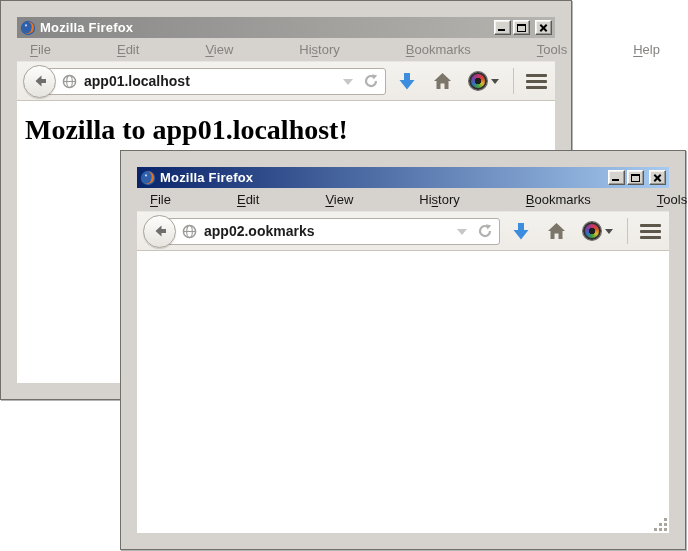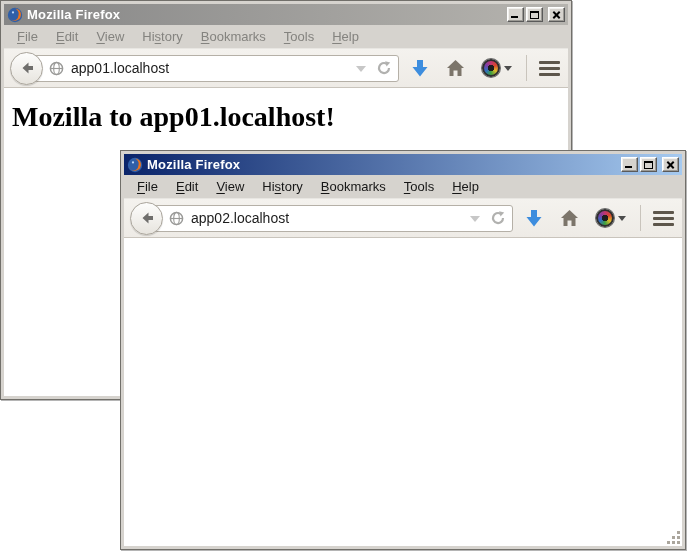--- a/index.html
+++ b/index.html
@@ -10,21 +10,21 @@
     font-family: "Liberation Sans", sans-serif;
     overflow: hidden;
   }
 
   
   .window {
     position: absolute;
     background: #d6d3ce;
     border: 1px solid #716f6a;
     box-shadow: 1px 1px 0 rgba(90,90,90,.45);
-    padding: 3px;
+    padding: 16px;
     display: flex;
     flex-direction: column;
   }
   .titlebar {
     height: 21px;
     display: flex;
     align-items: center;
     padding: 0 3px;
     flex: 0 0 auto;
   }
@@ -63,35 +63,37 @@
   
   .menubar {
     height: 24px;
     background: #d6d3ce;
     display: flex;
     align-items: center;
     padding: 0 4px;
     font-size: 13px;
     flex: 0 0 auto;
     border-bottom: 1px solid #e8e6e2;
+    gap: 48px;
   }
   .menu-item { padding: 3px 9px; cursor: default; white-space: nowrap; }
   .window.active   .menu-item { color: #161616; }
   .window.inactive .menu-item { color: #84837f; }
   .menu-item u { text-underline-offset: 2px; }
 
   
   .navbar {
     height: 39px;
     background: linear-gradient(#f4f2ee, #eeebe6);
     border-bottom: 1px solid #c9c4bc;
     display: flex;
     align-items: center;
     padding: 0 8px 0 6px;
     flex: 0 0 auto;
+    font-weight: bold;
   }
   .back-btn {
     width: 33px; height: 33px;
     border-radius: 50%;
     background: linear-gradient(#fdfdfc, #e7e4de);
     border: 1px solid #a9a49b;
     box-shadow: 0 1px 1px rgba(0,0,0,.15);
     display: flex; align-items: center; justify-content: center;
     margin-right: -17px;
     position: relative;
@@ -311,21 +313,21 @@
       <svg width="16" height="16" viewBox="0 0 16 16">
         <path d="M9.5 2.5 L3.5 8 L9.5 13.5 V10 H14 V6 H9.5 Z" fill="#6f6e6c"></path>
       </svg>
     </span>
     <span class="urlbar">
       <svg class="globe" viewBox="0 0 16 16">
         <circle cx="8" cy="8" r="6.5" fill="none" stroke="#9a9a98" stroke-width="1.6"></circle>
         <ellipse cx="8" cy="8" rx="3" ry="6.5" fill="none" stroke="#9a9a98" stroke-width="1.2"></ellipse>
         <line x1="1.5" y1="8" x2="14.5" y2="8" stroke="#9a9a98" stroke-width="1.2"></line>
       </svg>
-      <span class="urlbar-text">app02.localhost</span>
+      <span class="urlbar-text">app02.ookmarks</span>
       <span class="url-drop"></span>
       <svg class="reload" viewBox="0 0 16 16">
         <path d="M13 8 A5 5 0 1 1 10.5 3.7" fill="none" stroke="#b1b1af" stroke-width="2.2"></path>
         <polygon points="9.2,1.2 14.2,2.6 10.5,6.4" fill="#b1b1af"></polygon>
       </svg>
     </span>
     <span class="tool-icon dl">
       <svg width="18" height="19" viewBox="0 0 18 19">
         <path d="M6 1 H12 V8 H16.5 L9 17.5 L1.5 8 H6 Z" fill="#3d8dde"></path>
       </svg>

